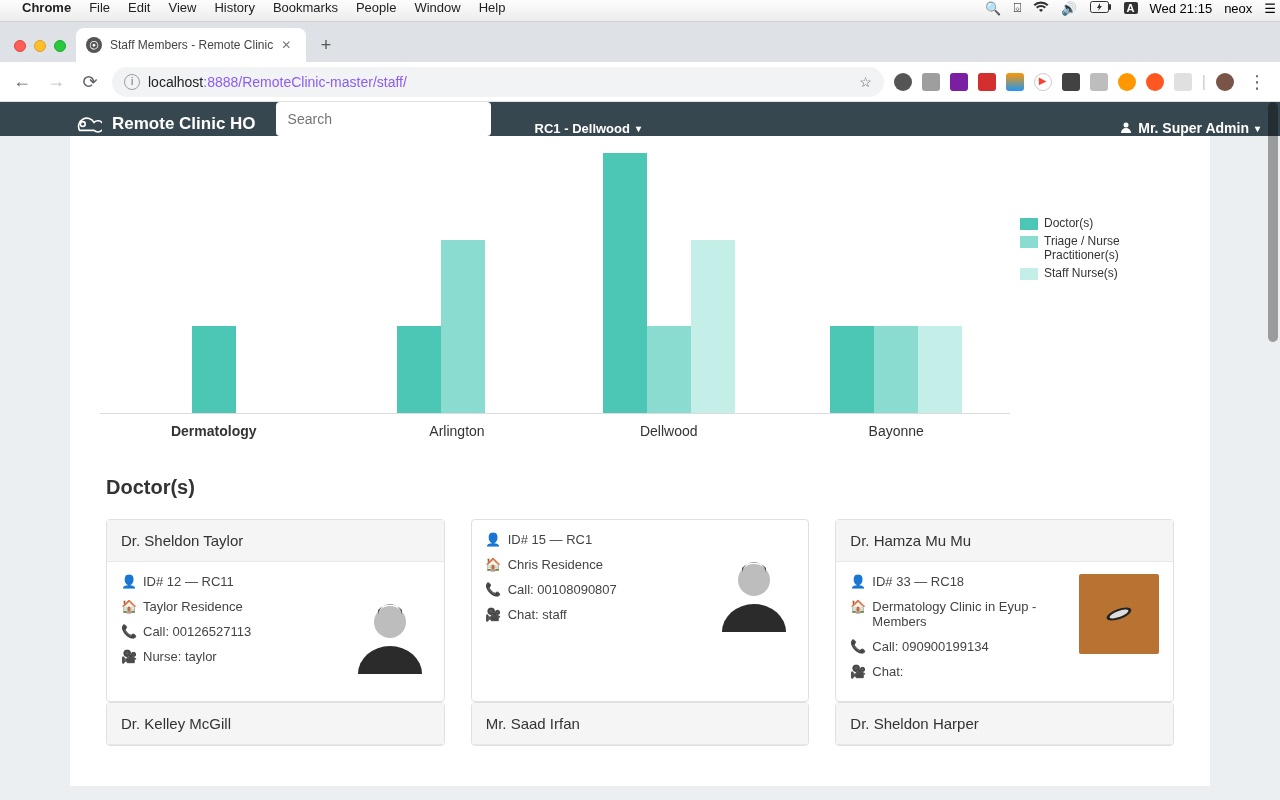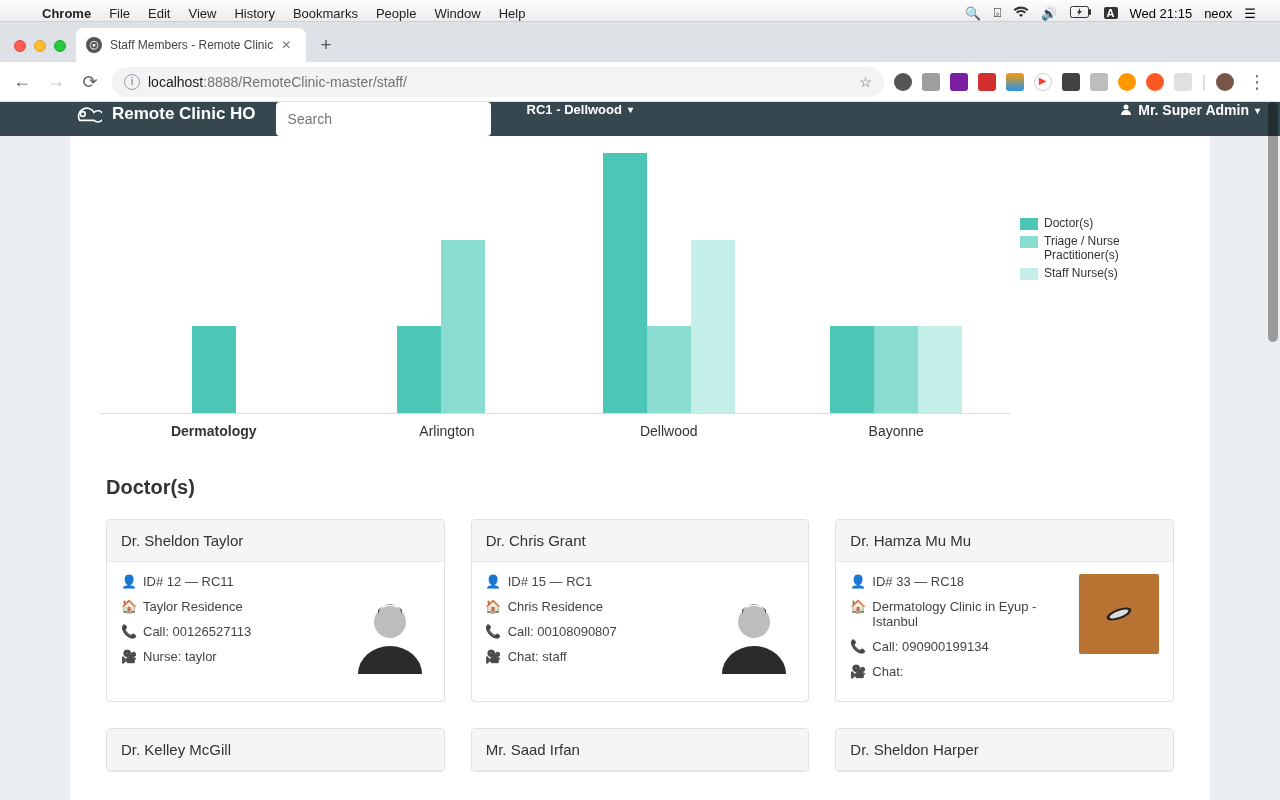--- a/index.html
+++ b/index.html
@@ -1,19 +1,19 @@
 <!DOCTYPE html>
 <html><head>
 <meta charset="utf-8">
 <style>
   * { box-sizing: border-box; margin: 0; padding: 0; }
   body { font-family: -apple-system, BlinkMacSystemFont, "Segoe UI", Helvetica, Arial, sans-serif; background: #eceff1; overflow: hidden; width: 1280px; height: 800px; position: relative; }
 
   
-  .mac-menubar { height: 22px; background: linear-gradient(#fdfdfd,#ececec); display: flex; align-items: flex-end; font-size: 13px; padding: 0 24px; gap: 18px; border-bottom: 1px solid #d0d0d0; }
+  .mac-menubar { height: 22px; background: linear-gradient(#fdfdfd,#ececec); display: flex; align-items: flex-start; font-size: 13px; padding: 0 4px; gap: 18px; border-bottom: 1px solid #d0d0d0; }
   .mac-menubar .menu-item { color: #222; }
   .mac-menubar .bold { font-weight: 600; }
   .mac-menubar .spacer { flex: 1; }
   .mac-menubar .sys { display: flex; align-items: center; gap: 12px; }
   .apple-logo { font-size: 14px; }
 
   
   .chrome { position: absolute; top: 22px; left: 0; right: 0; bottom: 0; background: #dee1e6; display: flex; flex-direction: column; }
   .tab-strip { height: 40px; display: flex; align-items: flex-end; padding-left: 8px; }
   .traffic-lights { display: flex; gap: 8px; align-items: center; padding: 0 10px 10px 6px; }
@@ -25,36 +25,36 @@
   .tab .favicon { width:16px; height:16px; border-radius:50%; background:#555; display:flex; align-items:center; justify-content:center; color:#fff; font-size:10px;}
   .tab .close { color:#777; }
   .new-tab { width:28px; height:28px; display:flex; align-items:center; justify-content:center; color:#555; font-size:18px; margin-left:6px; margin-bottom:3px;}
 
   .addr-bar { background:#fff; height:40px; display:flex; align-items:center; padding:0 10px; gap:10px; border-bottom:1px solid #e0e0e0;}
   .nav-btn { color:#5f6368; width:24px; text-align:center; font-size:18px;}
   .nav-btn.disabled { color:#bdbdbd;}
   .omnibox { flex:1; background:#f1f3f4; border-radius:16px; height:30px; display:flex; align-items:center; padding:0 12px; gap:8px; font-size:14px; color:#202124;}
   .omnibox .info { width:16px;height:16px;border:1px solid #9aa0a6;border-radius:50%;display:flex;align-items:center;justify-content:center;font-size:10px;color:#5f6368;}
   .url-host { color:#202124;}
-  .url-host .dim { color:#737373;}
+  .url-host .dim { color:#8b5cf6;}
   .star { color:#5f6368; margin-left:auto;}
   .ext-icons { display:flex; gap:10px; align-items:center;}
   .ext { width:18px; height:18px; border-radius:3px; }
   .chrome-menu { color:#5f6368; font-size:18px; padding:0 4px;}
 
   
   .viewport { flex:1; background:#eceff1; overflow:hidden; position:relative;}
   .scrollbar { position:absolute; right:2px; top:0; width:10px; height:240px; background:rgba(0,0,0,0.35); border-radius:5px;}
-  .app-header { background:#37474f; height:34px; display:flex; align-items:flex-start; padding:0 20px 0 70px; gap:20px; color:#fff;}
+  .app-header { background:#37474f; height:34px; display:flex; align-items:flex-end; padding:0 20px 0 70px; gap:20px; color:#fff;}
   .logo-wrap { display:flex; align-items:center; gap:10px;}
   .logo-icon { width:32px; height:24px; }
   .brand { font-weight:700; font-size:17px; }
   .search-box { background:#fff; border-radius:4px; height:34px; width:215px; padding:0 12px; }
   .search-box input { border:none; outline:none; width:100%; height:100%; font-size:14px; color:#333; background:transparent;}
-  .loc-selector { font-size:13px; font-weight:600; display:flex; align-items:center; gap:6px; margin-left:16px;}
+  .loc-selector { font-size:13px; font-weight:600; display:flex; align-items:center; gap:6px; margin-left:24px;}
   .loc-selector .caret, .user-menu .caret { font-size:10px;}
   .user-menu { margin-left:auto; font-size:14px; font-weight:600; display:flex; align-items:center; gap:6px;}
 
   
   .page { background:#eceff1; padding: 0 36px 0 36px; height:calc(100% - 50px); }
   .card-surface { background:#fff; margin: 0 34px; padding: 10px 0 40px 0; min-height: 100%; }
 
   .chart-wrap { position:relative; height:300px; margin: 0 30px 10px 30px; }
   .chart-area { position:absolute; left:0; right:170px; top:0; bottom:32px; border-bottom:1px solid #ddd;}
   .chart-group { position:absolute; bottom:0; display:flex; align-items:flex-end; gap:0;}
@@ -71,21 +71,21 @@
   .doc-card .hdr { background:#f5f5f5; border-bottom:1px solid #e8e8e8; padding:12px 14px; font-size:15px; color:#333;}
   .doc-card .body { padding:12px 14px; display:flex; gap:10px;}
   .doc-card .meta { flex:1; font-size:13px; color:#444;}
   .doc-card .meta .row { display:flex; align-items:flex-start; gap:8px; margin-bottom:10px;}
   .doc-card .meta .ic { width:14px; color:#888; flex-shrink:0; text-align:center;}
   .avatar { width:80px; height:80px; align-self:flex-end;}
   .avatar svg { width:100%; height:100%;}
   .photo { width:80px; height:80px; background:#b87333; border-radius:2px; display:flex; align-items:center; justify-content:center;}
   .photo svg{ width:30px; height:14px;}
 
-  .doctors-grid.row2 { margin-top:26px;}
+  .doctors-grid.row2 { }
 </style>
 </head>
 <body>
 
 <div class="mac-menubar">
   <span class="apple-logo"></span>
   <span class="menu-item bold">Chrome</span>
   <span class="menu-item">File</span>
   <span class="menu-item">Edit</span>
   <span class="menu-item">View</span>
@@ -200,21 +200,21 @@
         <div class="chart-wrap">
           <div class="chart-area" id="chart-area">
               <div class="chart-group" style="left: 91.75px;">
                 <div class="chart-bar" style="background: rgb(77, 199, 181); height: 86.6667px;"></div>
               </div>
               <div class="chart-label" style="left: 113.75px; font-weight: bold;">Dermatology</div>
               <div class="chart-group" style="left: 297.25px;">
                 <div class="chart-bar" style="background: rgb(77, 199, 181); height: 86.6667px;"></div>
                 <div class="chart-bar" style="background: rgb(139, 220, 208); height: 173.333px;"></div>
               </div>
-              <div class="chart-label" style="left: 347px;">Arlington</div>
+              <div class="chart-label" style="left: 357px;">Arlington</div>
               <div class="chart-group" style="left: 502.75px;">
                 <div class="chart-bar" style="background: rgb(77, 199, 181); height: 260px;"></div>
                 <div class="chart-bar" style="background: rgb(139, 220, 208); height: 86.6667px;"></div>
                 <div class="chart-bar" style="background: rgb(196, 238, 232); height: 173.333px;"></div>
               </div>
               <div class="chart-label" style="left: 568.75px;">Dellwood</div>
               <div class="chart-group" style="left: 730.25px;">
                 <div class="chart-bar" style="background: rgb(77, 199, 181); height: 86.6667px;"></div>
                 <div class="chart-bar" style="background: rgb(139, 220, 208); height: 86.6667px;"></div>
                 <div class="chart-bar" style="background: rgb(196, 238, 232); height: 86.6667px;"></div>
@@ -262,21 +262,20 @@
                   </div>
                 </div>
                 <div class="avatar"><svg viewBox="0 0 80 80">
                     <circle cx="40" cy="28" r="16" fill="#bdbdbd"></circle>
                     <path d="M28 16 A16 16 0 0 1 52 16 L52 22 A12 12 0 0 0 28 22 Z" fill="#4a4a4a"></path>
                     <path d="M8 80 A32 28 0 0 1 72 80 Z" fill="#2b2b2b"></path>
                   </svg></div>
               </div>
             </div>
             <div class="doc-card">
-              <div class="hdr">Dr. Chris Grant</div>
               <div class="body">
                 <div class="meta">
                   <div class="row">
                     <span class="ic">👤</span>
                     <span>ID# 15 — RC1</span>
                   </div>
                   <div class="row">
                     <span class="ic">🏠</span>
                     <span>Chris Residence</span>
                   </div>
@@ -299,21 +298,21 @@
             <div class="doc-card">
               <div class="hdr">Dr. Hamza Mu Mu</div>
               <div class="body">
                 <div class="meta">
                   <div class="row">
                     <span class="ic">👤</span>
                     <span>ID# 33 — RC18</span>
                   </div>
                   <div class="row">
                     <span class="ic">🏠</span>
-                    <span>Dermatology Clinic in Eyup - Istanbul</span>
+                    <span>Dermatology Clinic in Eyup - Members</span>
                   </div>
                   <div class="row">
                     <span class="ic">📞</span>
                     <span>Call: 090900199134</span>
                   </div>
                   <div class="row">
                     <span class="ic">🎥</span>
                     <span>Chat:</span>
                   </div>
                 </div>

